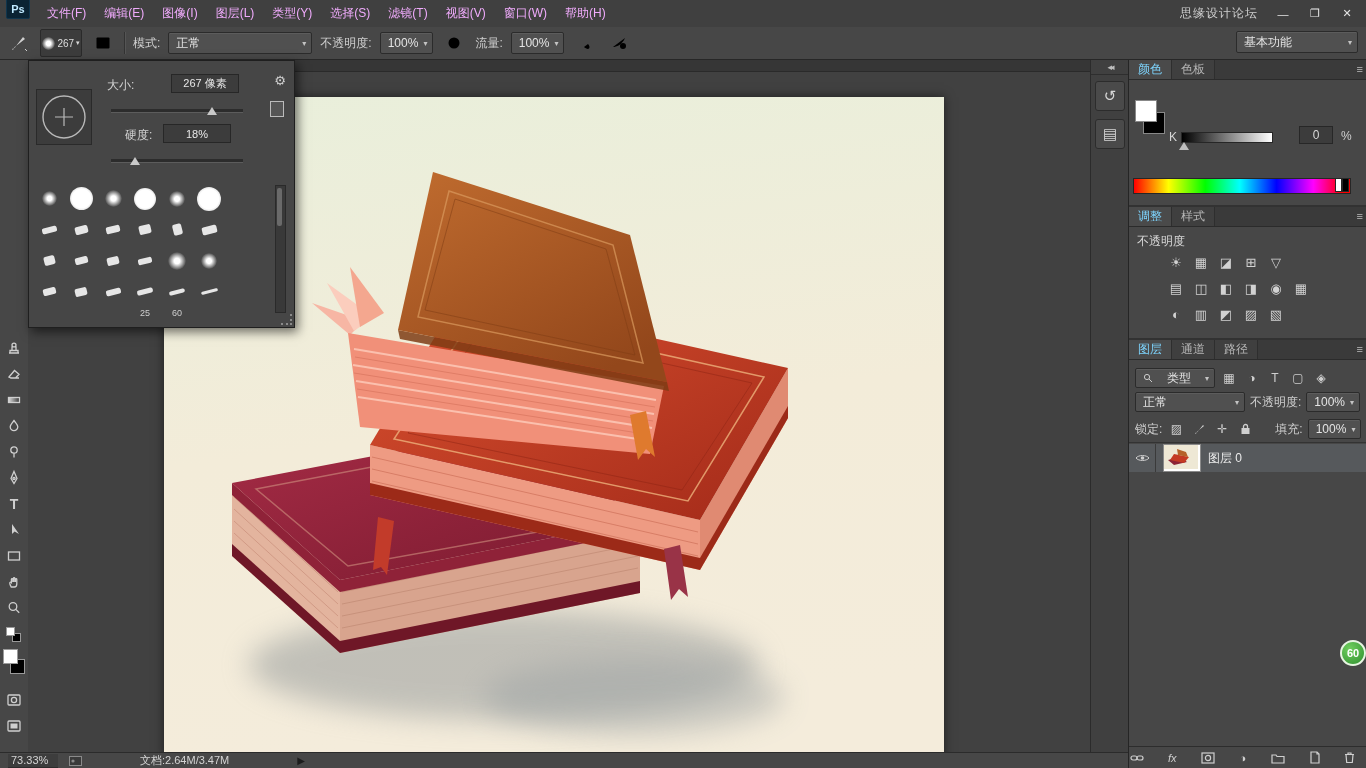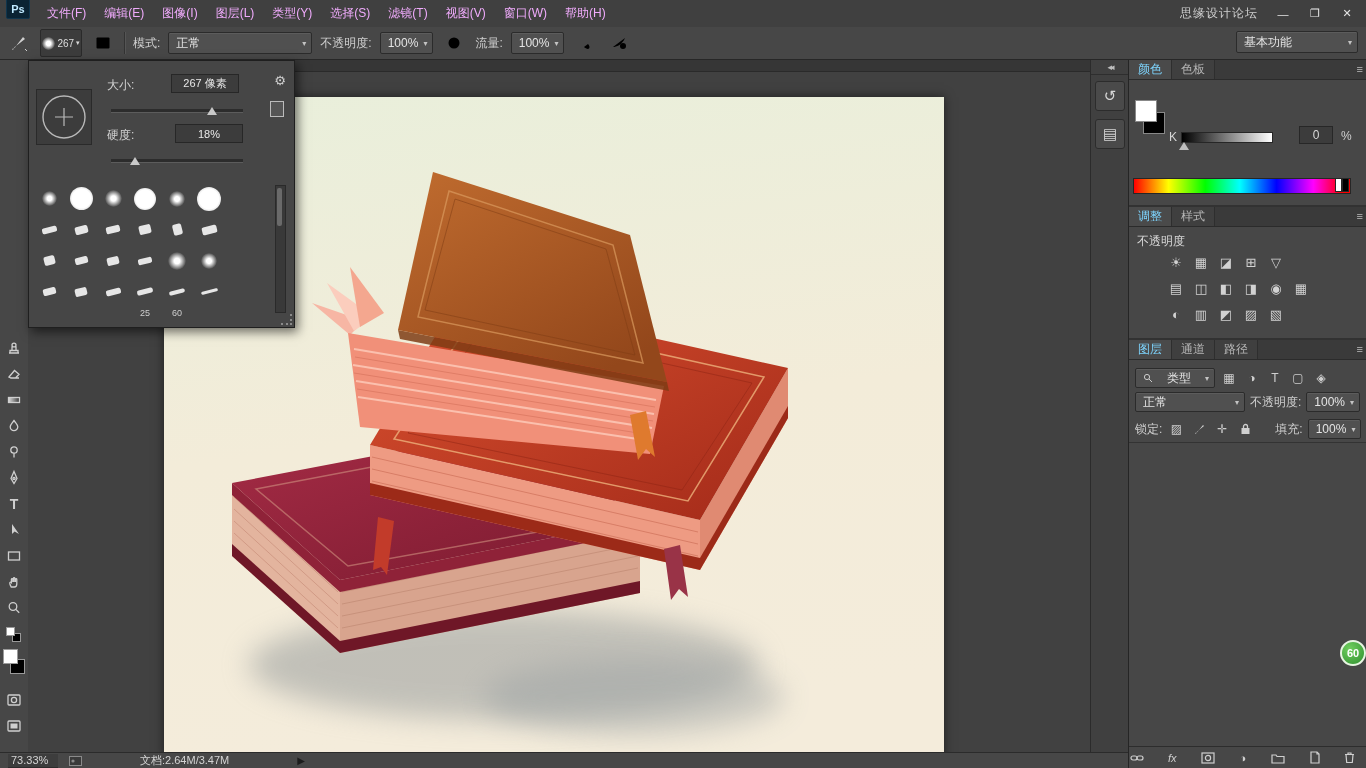--- a/index.html
+++ b/index.html
@@ -348,22 +348,22 @@
     <svg width="52" height="52" viewBox="0 0 52 52">
         <circle cx="26" cy="26" r="21" fill="none" stroke="#b9b9b9" stroke-width="1.4"></circle>
         <path d="M26 17v18M17 26h18" stroke="#b9b9b9" stroke-width="1.2"></path>
       </svg>
   </div>
   <span class="pp-row-lbl" style="left:78px;top:16px">大小:</span>
   <div class="pp-field" style="left:142px;top:13px">267 像素</div>
   <div class="slider" style="left:82px;top:48px;width:132px">
     <span class="handle" style="left:96px"></span>
   </div>
-  <span class="pp-row-lbl" style="left:78px;top:66px">硬度:</span>
-  <div class="pp-field" style="left:146px;top:63px">18%</div>
+  <span class="pp-row-lbl" style="left:96px;top:66px">硬度:</span>
+  <div class="pp-field" style="left:134px;top:63px">18%</div>
   <div class="slider" style="left:82px;top:98px;width:132px">
     <span class="handle" style="left:19px"></span>
   </div>
   <span class="gear-btn">⚙</span>
   <span class="newdoc-btn"></span>
 
   <div class="pp-grid">
 
     <div class="cell">
         <span class="c-soft" style="width:15px;height:15px"></span>
@@ -557,20 +557,37 @@
             <path d="M3.5 5V3.5a2 2 0 0 1 4 0V5" fill="none" stroke="#cfcfcf" stroke-width="1.3"></path>
           </svg>
       </span>
       <span class="lbl" style="margin-left:16px">填充:</span>
       <div class="combo" style="height:18px">
         <span>100%</span>
           <span class="arr">▾</span>
       </div>
     </div>
     <div class="abs" style="left:0;top:102px;width:238px;height:1px;background:#333"></div>
+    <div class="layer-row" style="top:104px">
+      <span class="eye-box">
+        <svg width="15" height="10" viewBox="0 0 15 10">
+            <path d="M1 5c2.5-3.3 10.5-3.3 13 0-2.5 3.3-10.5 3.3-13 0z" fill="none" stroke="#d0d0d0"></path>
+            <circle cx="7.5" cy="5" r="1.8" fill="#d0d0d0"></circle>
+          </svg>
+      </span>
+      <span class="thumb">
+        <svg viewBox="0 0 34 24" width="34" height="24">
+            <rect width="34" height="24" fill="#eee8d5"></rect>
+            <polygon points="4,15 16,12 23,17 10,20" fill="#8d2335"></polygon>
+            <polygon points="10,9 25,12 20,18 6,15" fill="#c43a24"></polygon>
+            <polygon points="13,4 22,7 24,12 14,10" fill="#b5622a"></polygon>
+          </svg>
+      </span>
+      <span style="color:#ececec">图层 0</span>
+    </div>
     <div class="lp-bottom">
       <span class="lpb">
         <svg width="14" height="12" viewBox="0 0 14 12">
             <rect x="1" y="4" width="6" height="4" rx="2"></rect>
             <rect x="7" y="4" width="6" height="4" rx="2"></rect>
           </svg>
       </span>
       <span class="lpb" style="font-style:italic">fx</span>
       <span class="lpb">
         <svg width="14" height="12" viewBox="0 0 14 12">

